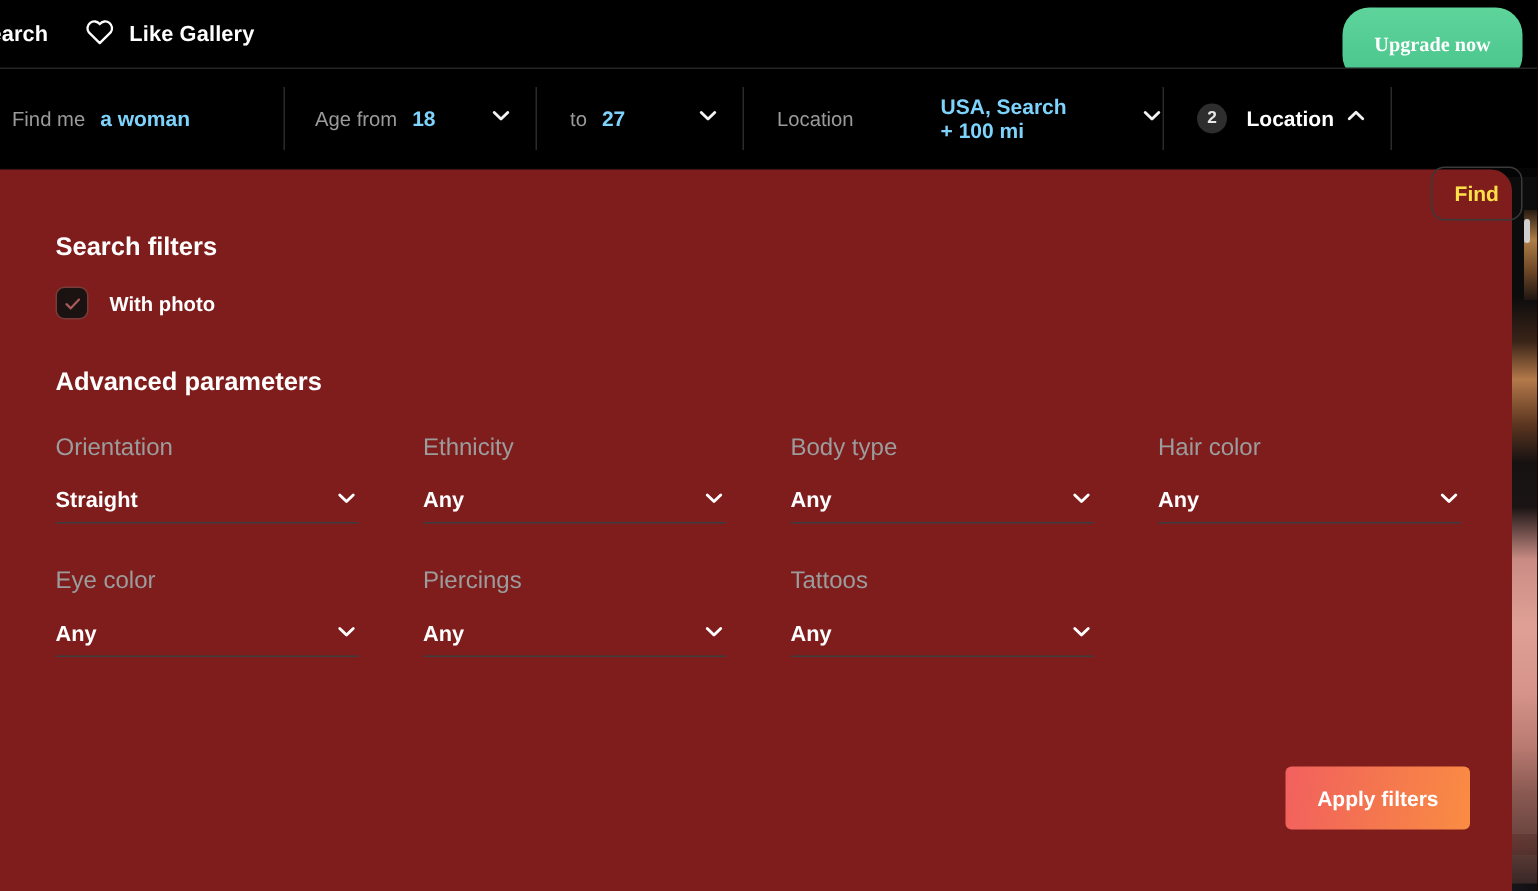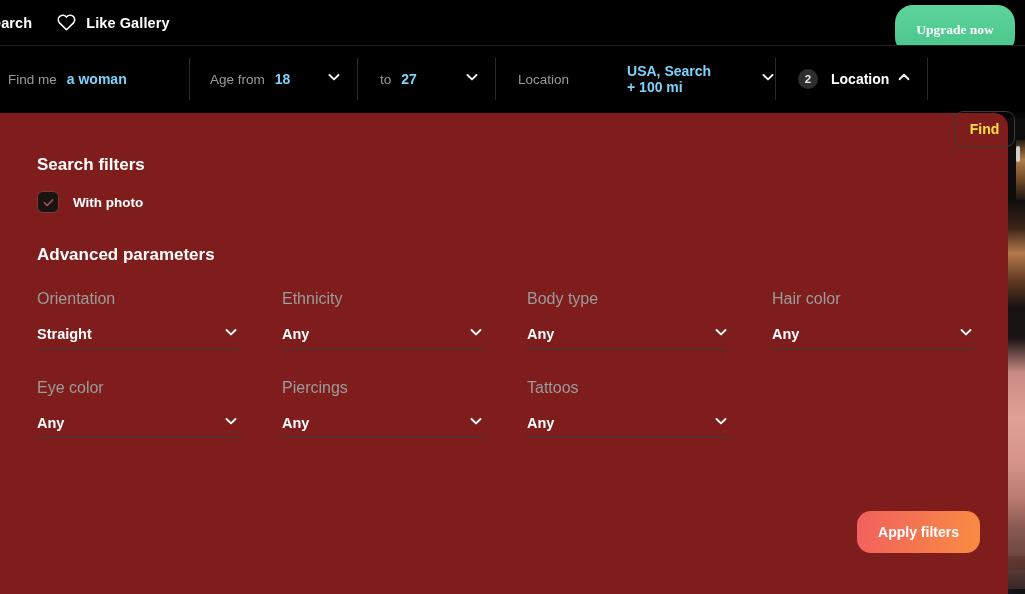--- a/index.html
+++ b/index.html
@@ -324,21 +324,21 @@
   .field-empty {
     width: 202px;
   }
 
   .apply-btn {
     position: absolute;
     right: 28px;
     bottom: 41px;
     height: 42px;
     padding: 0 21px;
-    border-radius: 14px;
+    border-radius: 4px;
     border: none;
     background: linear-gradient(100deg, #f2605f 0%, #f4764f 50%, #fa8c43 100%);
     color: #ffffff;
     font-size: 14px;
     font-weight: 700;
     cursor: pointer;
     font-family: "Liberation Sans", sans-serif;
   }
 
   

